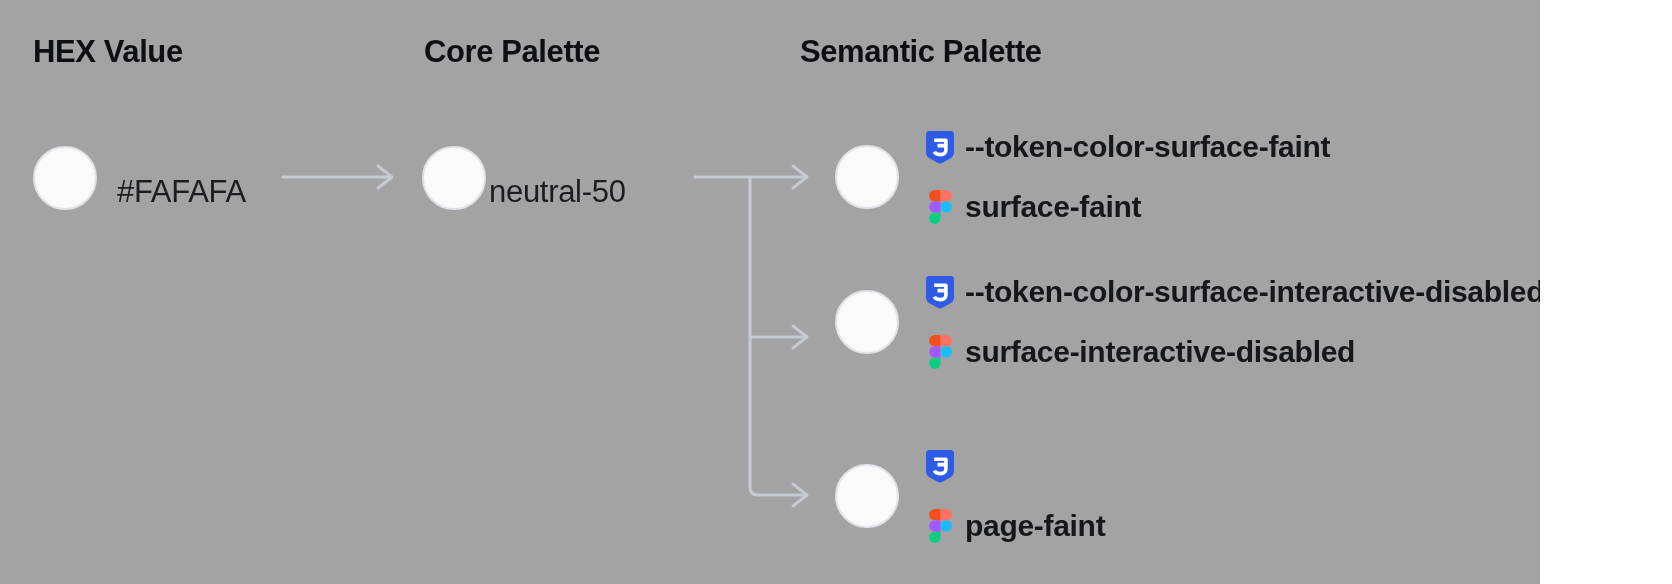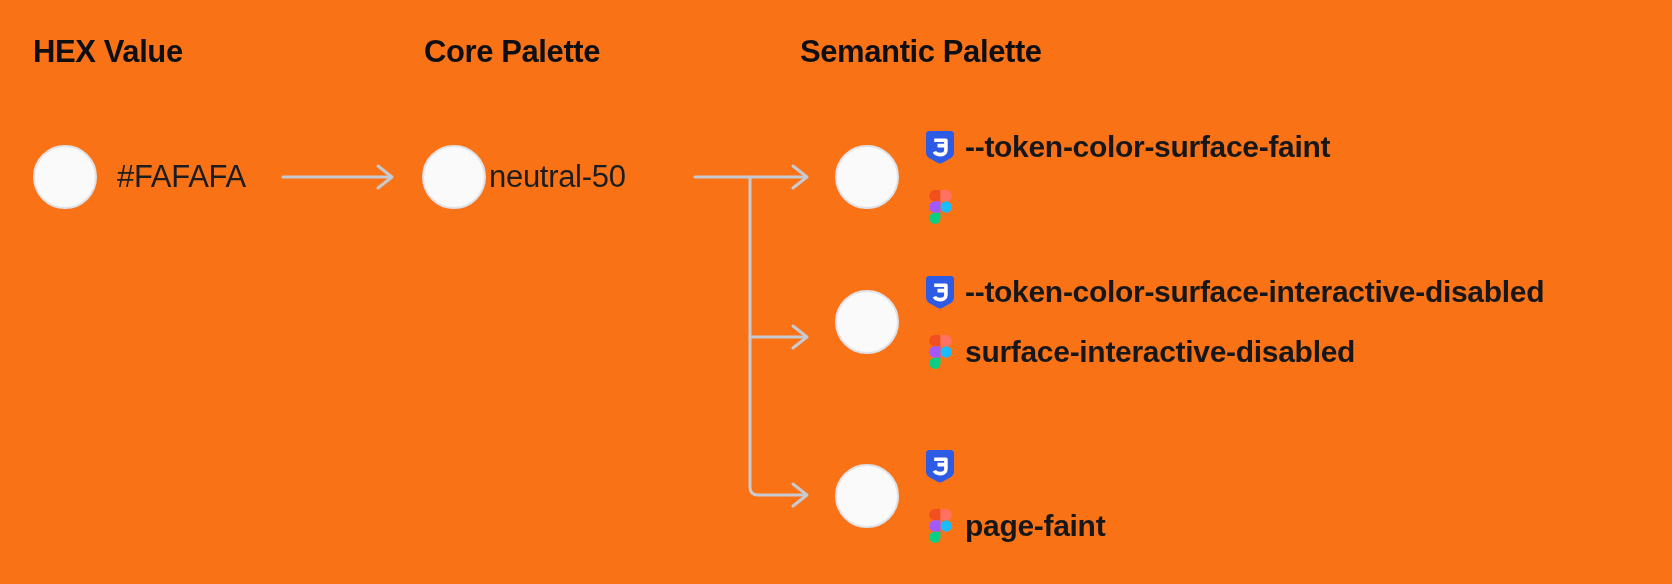--- a/index.html
+++ b/index.html
@@ -1,35 +1,35 @@
 <!DOCTYPE html>
 <html><head>
 <meta charset="utf-8">
 <style>
   html,body{margin:0;padding:0;background:#ffffff;}
   .canvas{
     position:relative;
-    width:1672px;height:584px;
-    background:#f97316;
+    width:1540px;height:584px;
+    background:#a3a3a3;
     font-family:"Liberation Sans","DejaVu Sans",sans-serif;
     overflow:hidden;
   }
   .col-header{
     position:absolute;top:34px;
     font-size:31px;font-weight:700;letter-spacing:-0.4px;
     color:#0e0f12;white-space:nowrap;
   }
   .connectors{position:absolute;left:0;top:0;width:1672px;height:584px;}
   .connectors path{stroke:#c6cad1;stroke-width:3;fill:none;stroke-linecap:round;stroke-linejoin:round;}
   .swatch{
     width:64px;height:64px;border-radius:50%;
     border:2px solid #e0e2e7;box-sizing:border-box;
     background:#fafafa;flex:0 0 auto;
   }
-  .node{position:absolute;display:flex;align-items:center;}
+  .node{position:absolute;display:flex;align-items:flex-end;}
   .node-label{
     font-size:31px;font-weight:400;letter-spacing:-0.3px;
     color:#1b1d21;white-space:nowrap;
   }
   .sem-row{position:absolute;left:835px;height:100px;display:flex;align-items:center;}
   .sem-row .swatch{margin-right:26px;}
   .sem-lines{display:flex;flex-direction:column;gap:20px;}
   .sem-line{display:flex;align-items:center;height:40px;}
   .icon-box{width:30px;height:40px;display:flex;align-items:center;justify-content:center;flex:0 0 auto;}
   .token-label{
@@ -86,20 +86,21 @@
       <div class="sem-line">
         <span class="icon-box">
           <svg width="23" height="34" viewBox="0 0 24 36">
             <path fill="#F24E1E" d="M12 0H6a6 6 0 0 0 0 12h6z"></path>
             <path fill="#FF7262" d="M12 0h6a6 6 0 0 1 0 12h-6z"></path>
             <path fill="#A259FF" d="M12 12H6a6 6 0 0 0 0 12h6z"></path>
             <circle fill="#1ABCFE" cx="18" cy="18" r="6"></circle>
             <path fill="#0ACF83" d="M12 24H6a6 6 0 1 0 6 6z"></path>
           </svg>
         </span>
+        <span class="token-label">surface-faint</span>
       </div>
     </div>
   </div>
 
   <div class="sem-row" style="top:272px">
     <div class="swatch" style="background: rgb(250, 250, 250);"></div>
     <div class="sem-lines">
       <div class="sem-line">
         <span class="icon-box">
           <svg width="30" height="34" viewBox="0 0 30 34">

